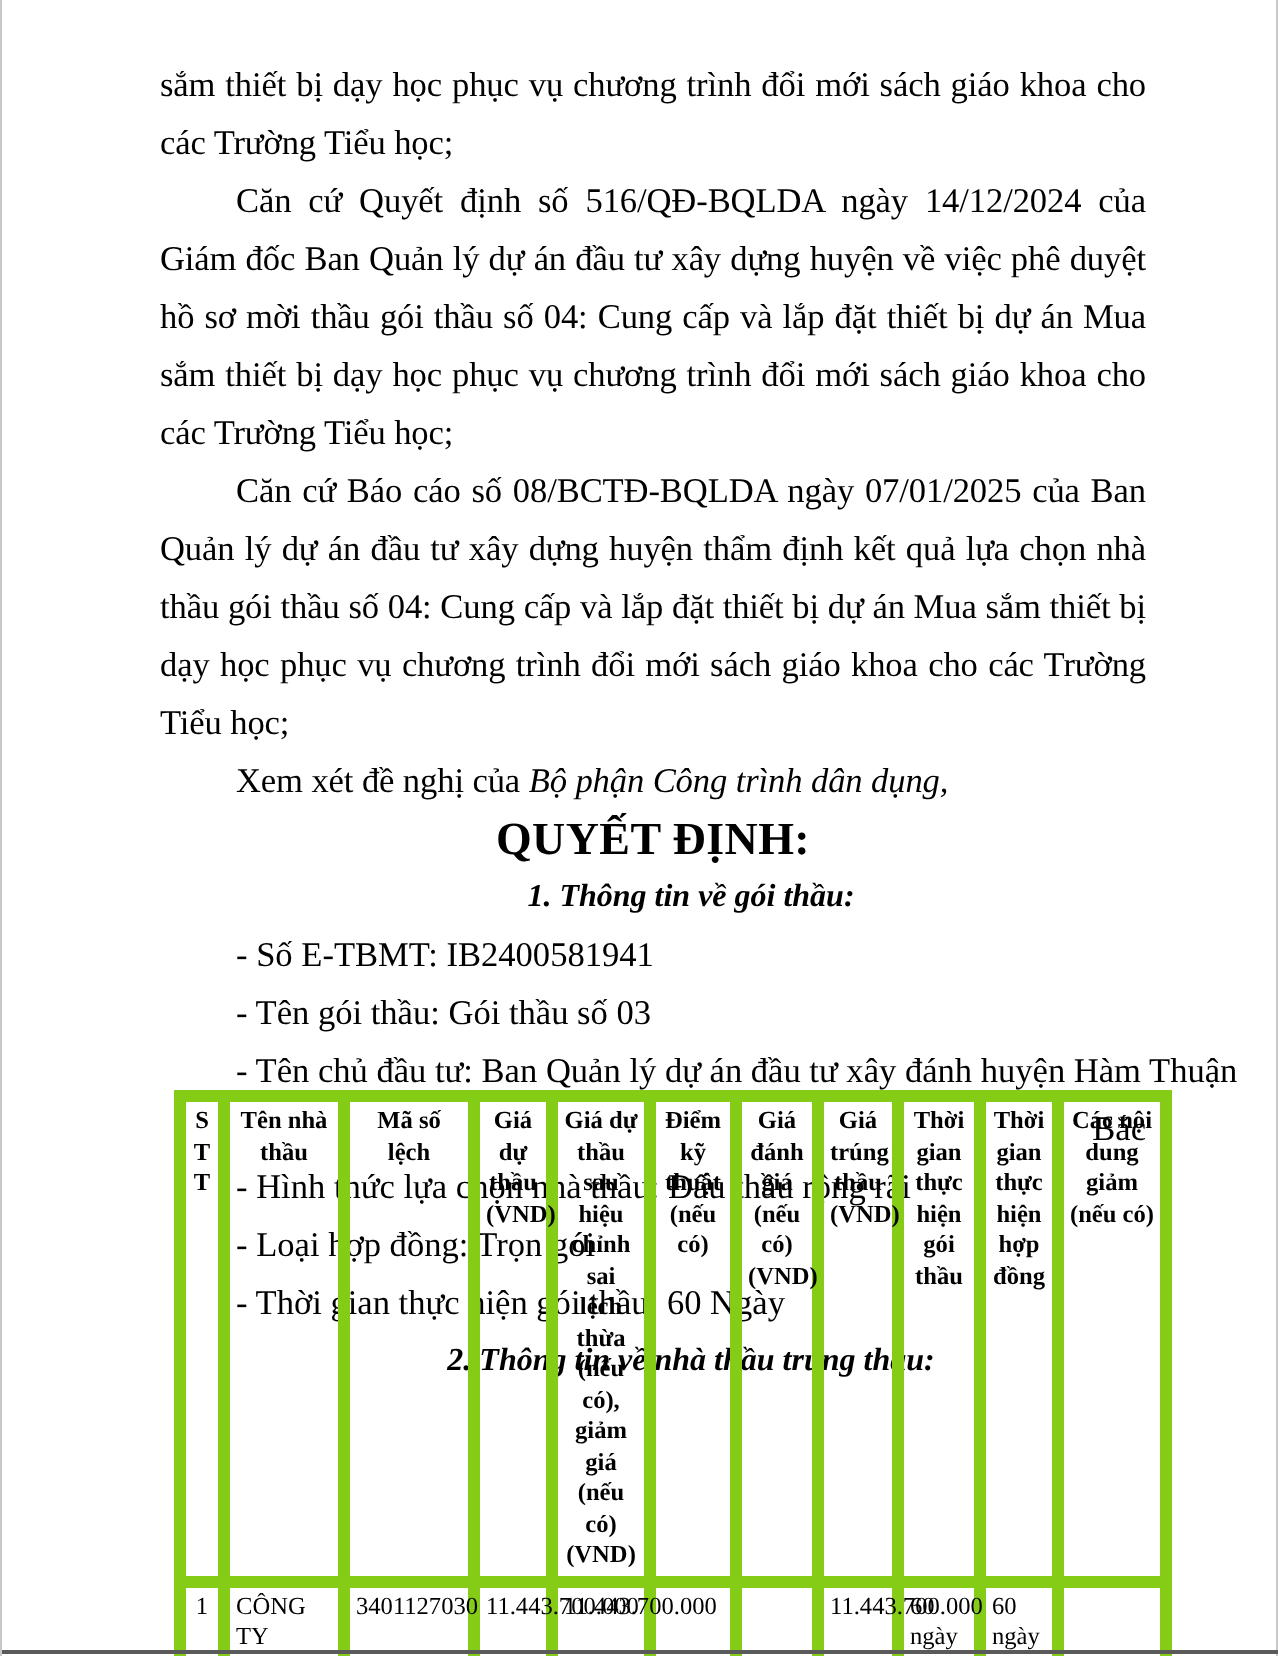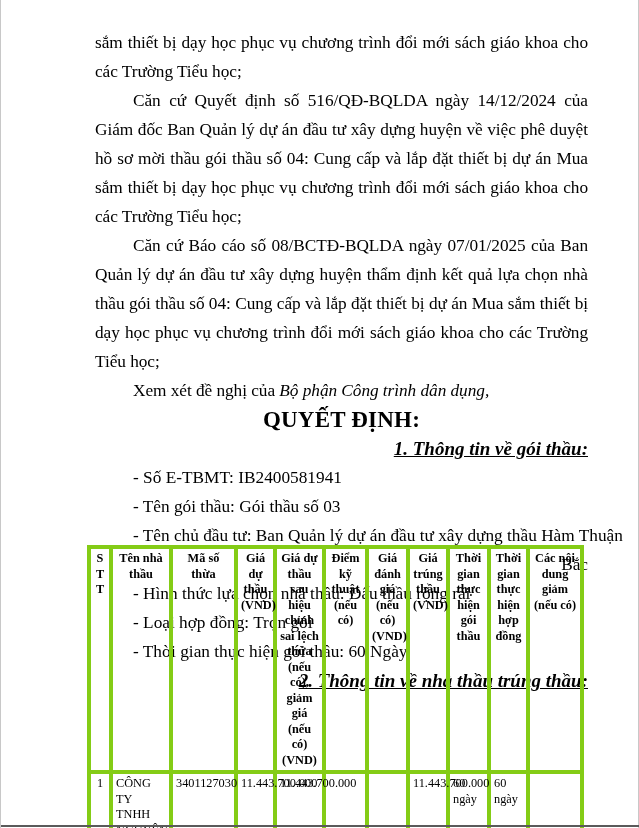--- a/index.html
+++ b/index.html
@@ -28,21 +28,21 @@
   #page-bottom-rule {
     position: absolute;
     left: 0;
     top: 825px;
     width: 639px;
     height: 2px;
     background: #5a5a5a;
   }
   #content {
     position: absolute;
-    left: 94px;
+    left: 79px;
     top: 28px;
     width: 493px;
   }
 
   p.para {
     margin: 0 0 0 0;
     font-size: 17.3px;
     line-height: 29px;
     text-align: justify;
     text-justify: inter-word;
@@ -57,27 +57,26 @@
     margin: 0;
     font-size: 23px;
     line-height: 29px;
     font-weight: bold;
     text-align: center;
     letter-spacing: 0.2px;
   }
 
   p.sub-heading {
     margin: 0;
-    font-size: 19px;
+    font-size: 16px;
     line-height: 29px;
     font-weight: bold;
     font-style: italic;
     padding-left: 38px;
-    text-align: right;
-    text-decoration: underline;
+    text-align: center;
   }
 
   p.bullet {
     margin: 0;
     font-size: 17.3px;
     line-height: 29px;
     padding-left: 38px;
     text-align: left;
     white-space: nowrap;
   }
@@ -97,21 +96,21 @@
     position: absolute;
     left: 86px;
     top: 545px;
     border-collapse: collapse;
     table-layout: fixed;
     width: 493px;
     font-size: 12.3px;
   }
   table.result-table th,
   table.result-table td {
-    border: 4px solid #84cc16;
+    border: 6px solid #84cc16;
     padding: 2px 3px;
     vertical-align: top;
     line-height: 15.5px;
     box-sizing: border-box;
   }
   table.result-table th {
     font-weight: bold;
     text-align: center;
   }
   table.result-table thead tr { height: 170px; }
@@ -141,21 +140,21 @@
       <span>Xem xét đề nghị của </span><span class="italic">Bộ phận Công trình dân dụng,</span>
     </p>
 
     <h1 class="decision-heading">QUYẾT ĐỊNH:</h1>
 
 
     <p class="sub-heading">1. Thông tin về gói thầu:</p>
 
     <p class="bullet">- Số E-TBMT: IB2400581941</p>
     <p class="bullet">- Tên gói thầu: Gói thầu số 03</p>
-    <p class="bullet">- Tên chủ đầu tư: Ban Quản lý dự án đầu tư xây dựng thầu Hàm Thuận</p>
+    <p class="bullet">- Tên chủ đầu tư: Ban Quản lý dự án đầu tư xây đánh huyện Hàm Thuận</p>
     <p class="bullet wrapline">
       <span class="cont">Bắc</span>
     </p>
     <p class="bullet">- Hình thức lựa chọn nhà thầu: Đấu thầu rộng rãi</p>
     <p class="bullet">- Loại hợp đồng: Trọn gói</p>
     <p class="bullet">- Thời gian thực hiện gói thầu: 60 Ngày</p>
 
     <p class="sub-heading">2. Thông tin về nhà thầu trúng thầu:</p>
 
   </div>
@@ -171,21 +170,21 @@
       <col style="width:41px">
       <col style="width:40px">
       <col style="width:41px">
       <col style="width:39px">
       <col style="width:54px">
     </colgroup>
     <thead>
       <tr>
         <th>S T T</th>
         <th>Tên nhà thầu</th>
-        <th>Mã số thừa</th>
+        <th>Mã số lệch</th>
         <th>Giá dự thầu (VND)</th>
         <th>Giá dự thầu sau hiệu chỉnh sai lệch thừa (nếu có), giảm giá (nếu có) (VND)</th>
         <th>Điểm kỹ thuật (nếu có)</th>
         <th>Giá đánh giá (nếu có) (VND)</th>
         <th>Giá trúng thầu (VND)</th>
         <th>Thời gian thực hiện gói thầu</th>
         <th>Thời gian thực hiện hợp đồng</th>
         <th>Các nội dung giảm (nếu có)</th>
       </tr>
     </thead>

